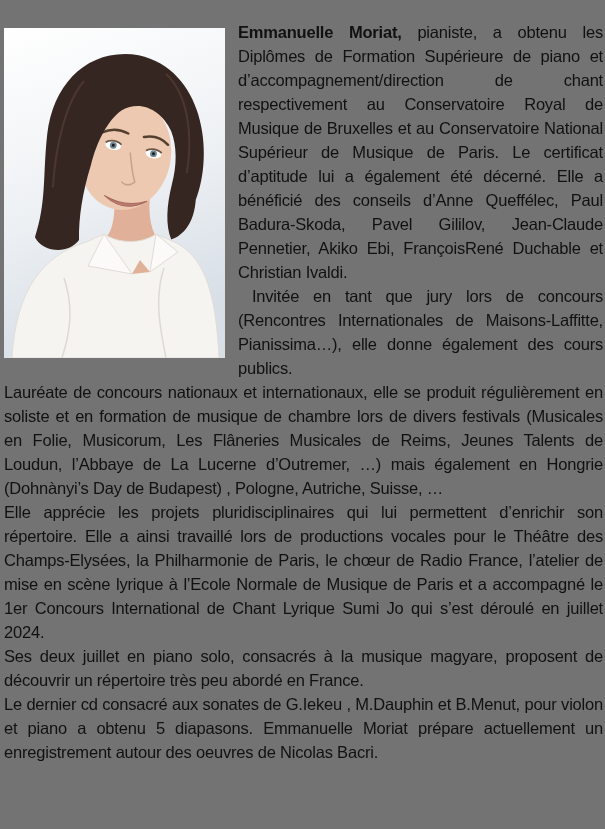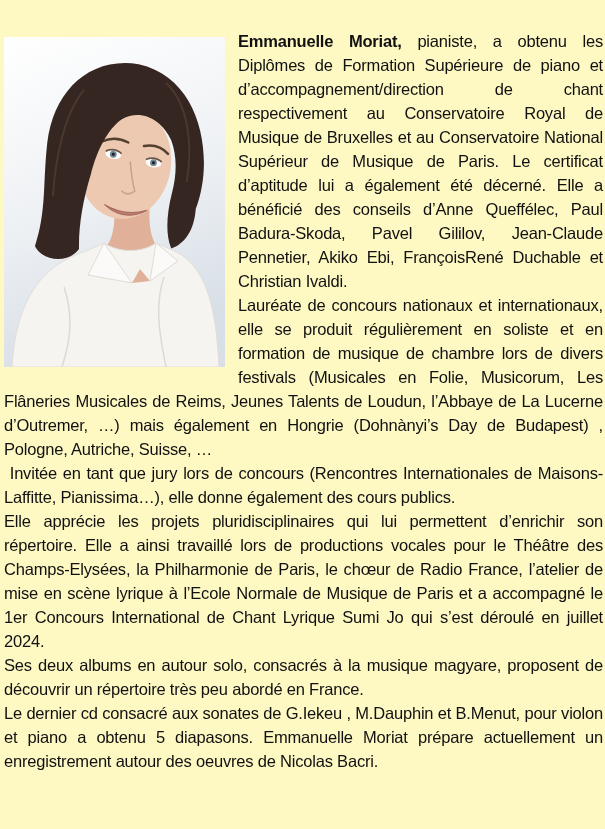--- a/index.html
+++ b/index.html
@@ -1,21 +1,21 @@
 <!DOCTYPE html>
 <html lang="fr"><head>
 <meta charset="utf-8">
 <style>
   html,body{margin:0;padding:0;background:#ffffff;}
   .page{
     position:relative;
     width:605px;height:829px;
     box-sizing:border-box;
-    padding:29px 2px 0 4px;
-    background:#fef9c3;
+    padding:20px 2px 0 4px;
+    background:#737373;
     font-family:"Liberation Sans","DejaVu Sans",sans-serif;
     font-size:16.5px;
     line-height:24px;
     letter-spacing:-0.2px;
     color:#111111;
     text-align:justify;
     overflow:hidden;
   }
   .photo-float{
     float:left;
@@ -82,20 +82,20 @@
 
         <path d="M120,26 C70,26 40,66 42,118 C44,160 52,185 46,222 C56,236 82,234 90,218 C86,196 86,170 90,142 C92,118 100,94 112,83 C130,69 152,78 164,96 C172,110 175,128 173,148 C171,170 173,190 181,203 C193,197 201,182 199,160 C210,110 186,30 120,26 Z" fill="#362621"></path>
         <path d="M70,60 C55,85 52,130 56,170" fill="none" stroke-width="2" opacity="0.6" stroke="#5a423a"></path>
         <path d="M150,40 C175,58 186,95 186,135" fill="none" stroke-width="2" opacity="0.6" stroke="#5a423a"></path>
       </g>
     </svg>
   </div>
 
   <div>
     <p><span class="b">Emmanuelle Moriat,</span><span> pianiste, a obtenu les Diplômes de Formation Supérieure de piano et d’accompagnement/direction de chant respectivement au Conservatoire Royal de Musique de Bruxelles et au Conservatoire National Supérieur de Musique de Paris. Le certificat d’aptitude lui a également été décerné. Elle a bénéficié des conseils d’Anne Queffélec, Paul Badura-Skoda, Pavel Gililov, Jean-Claude Pennetier, Akiko Ebi, FrançoisRené Duchable et Christian Ivaldi.</span></p>
+    <p>&nbsp;Invitée en tant que jury lors de concours (Rencontres Internationales de Maisons-Laffitte, Pianissima…), elle donne également des cours publics.</p>
     <p>Lauréate de concours nationaux et internationaux, elle se produit régulièrement en soliste et en formation de musique de chambre lors de divers festivals (Musicales en Folie, Musicorum, Les Flâneries Musicales de Reims, Jeunes Talents de Loudun, l’Abbaye de La Lucerne d’Outremer, …) mais également en Hongrie (Dohnànyi’s Day de Budapest) , Pologne, Autriche, Suisse, …</p>
-    <p>&nbsp;Invitée en tant que jury lors de concours (Rencontres Internationales de Maisons-Laffitte, Pianissima…), elle donne également des cours publics.</p>
     <p>Elle apprécie les projets pluridisciplinaires qui lui permettent d’enrichir son répertoire. Elle a ainsi travaillé lors de productions vocales pour le Théâtre des Champs-Elysées, la Philharmonie de Paris, le chœur de Radio France, l’atelier de mise en scène lyrique à l’Ecole Normale de Musique de Paris et a accompagné le 1er Concours International de Chant Lyrique Sumi Jo qui s’est déroulé  en juillet 2024.</p>
-    <p>Ses deux albums en autour solo, consacrés à la musique magyare, proposent de découvrir un répertoire très peu abordé en France.</p>
+    <p>Ses deux juillet en piano solo, consacrés à la musique magyare, proposent de découvrir un répertoire très peu abordé en France.</p>
     <p>Le dernier cd consacré aux sonates de G.Iekeu , M.Dauphin et B.Menut, pour violon et piano a obtenu 5 diapasons. Emmanuelle Moriat prépare actuellement un enregistrement autour des oeuvres de Nicolas Bacri.</p>
   </div>
 
 </div>
 
 </body></html>

